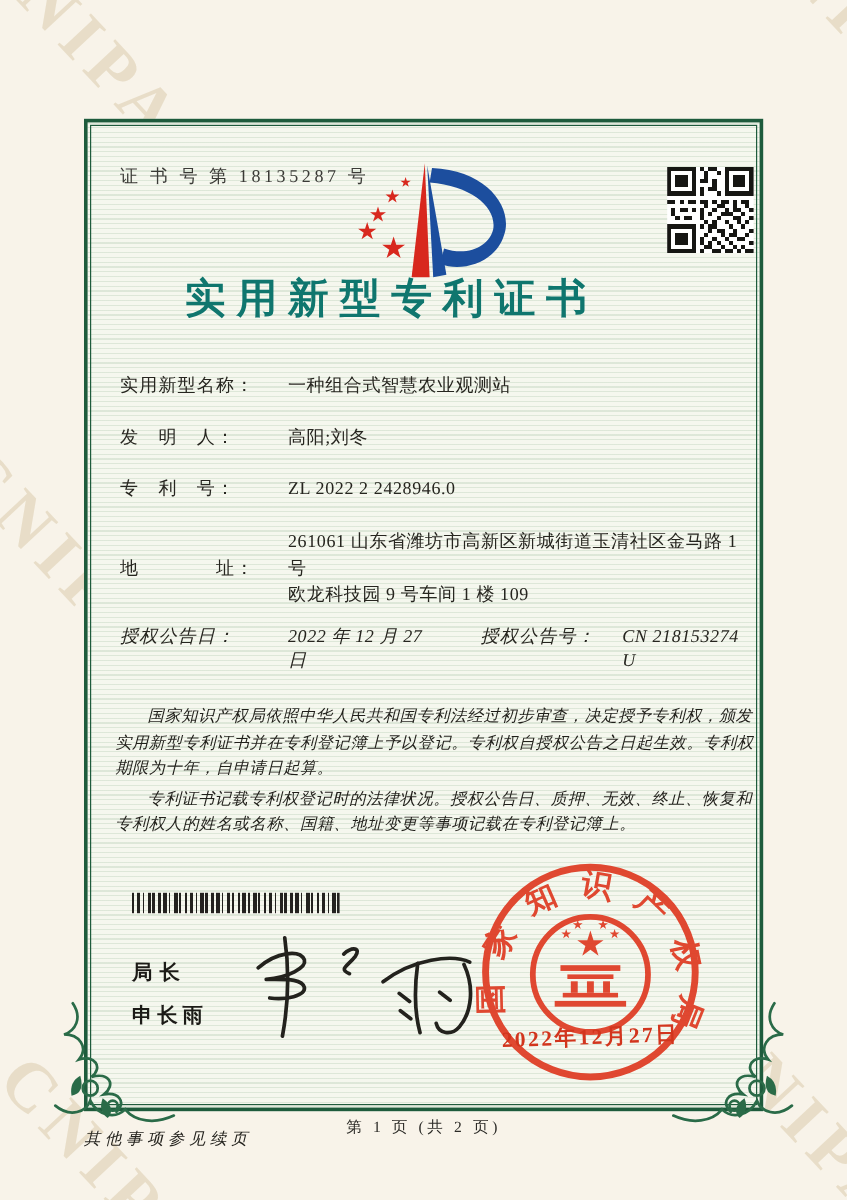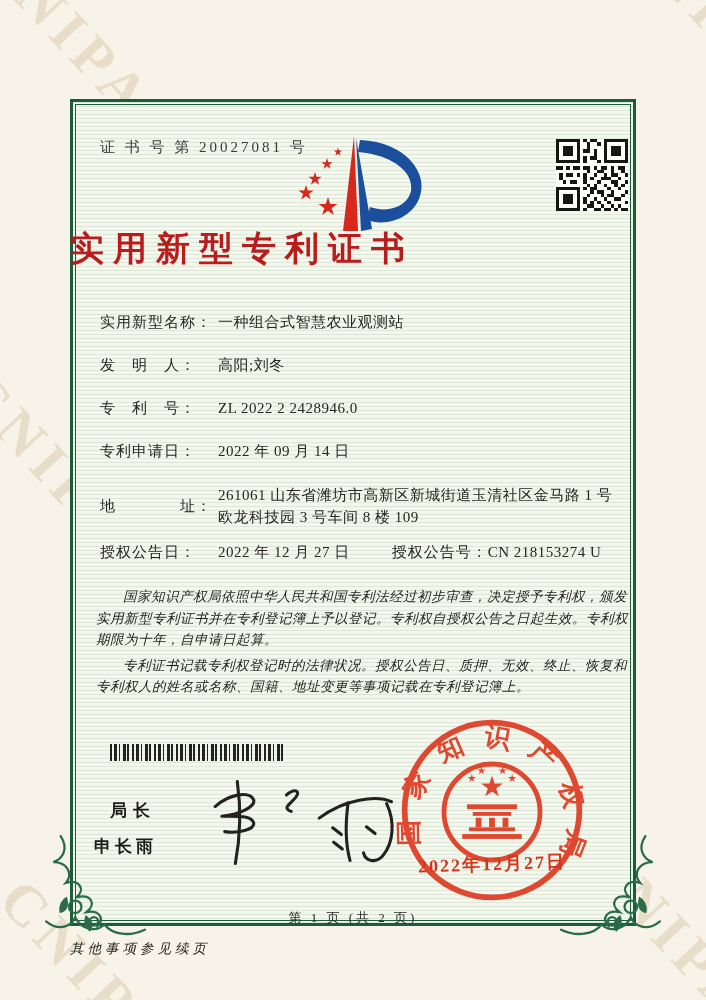--- a/index.html
+++ b/index.html
@@ -31,30 +31,30 @@
   .flourish{position:absolute;width:104px;height:104px;}
   .flourish.bl{left:44px;bottom:62px;}
   .flourish.br{right:44px;bottom:62px;transform:scaleX(-1);}
   
   .cert-no{
     position:absolute;left:100px;top:138px;font-size:15px;letter-spacing:3px;color:#3a3a36;
   }
   .logo{position:absolute;left:282px;top:134px;width:150px;height:100px;}
   .qr{position:absolute;left:556px;top:139px;width:72px;height:72px;}
   .title{
-    position:absolute;left:70px;top:226px;width:512px;
-    font-size:34px;font-weight:bold;letter-spacing:9px;color:#b91c1c;
+    position:absolute;left:70px;top:226px;width:512px;text-align:center;
+    font-size:34px;font-weight:bold;letter-spacing:9px;color:#0f766e;
   }
   
   .fields{position:absolute;left:100px;top:312px;width:520px;font-size:15px;}
   .frow{display:flex;margin-bottom:23px;line-height:20px;}
   .frow .lab{flex:0 0 118px;white-space:nowrap;letter-spacing:1px;color:#26251f;}
-  .frow .val{color:#26251f;letter-spacing:0.5px;}
+  .frow .val{color:#26251f;letter-spacing:0.5px;margin-left:22px;}
   .addr-lines div{line-height:22px;}
-  .grant-row{display:flex;}
+  .grant-row{display:flex;font-style:italic;}
   .grant-row .pair{display:flex;}
   .grant-row .pair.second{margin-left:42px;}
   
   .body-text{
     position:absolute;left:96px;top:586px;width:534px;
     font-size:13.5px;line-height:21.5px;font-style:italic;color:#201f1a;
     letter-spacing:0.5px;
   }
   .body-text p{margin:0 0 4px 0;text-indent:2em;}
   
@@ -62,31 +62,31 @@
     position:absolute;left:110px;top:744px;width:173px;height:17px;
     background:repeating-linear-gradient(90deg,
       #23221f 0 2px, rgba(0,0,0,0) 2px 4px,
       #23221f 4px 7px, rgba(0,0,0,0) 7px 9px,
       #23221f 9px 10px, rgba(0,0,0,0) 10px 13px,
       #23221f 13px 16px, rgba(0,0,0,0) 16px 17px,
       #23221f 17px 19px, rgba(0,0,0,0) 19px 22px);
   }
   
   .signer-title{position:absolute;left:110px;top:799px;font-size:17px;letter-spacing:6px;color:#1c1b17;font-weight:bold;font-family:Liberation Serif, serif;}
-  .signer-name{position:absolute;left:94px;top:835px;font-size:17px;letter-spacing:4px;color:#1c1b17;font-weight:bold;}
+  .signer-name{position:absolute;left:110px;top:835px;font-size:17px;letter-spacing:4px;color:#1c1b17;font-weight:bold;}
   .signature{position:absolute;left:192px;top:772px;width:212px;height:100px;}
   
   .seal{position:absolute;left:396px;top:716px;width:192px;height:192px;opacity:0.92;}
   .seal-date{
     position:absolute;left:418px;top:852px;font-size:18px;font-weight:bold;color:#d2351d;
     letter-spacing:2px;transform:rotate(-2deg);white-space:nowrap;
   }
   
   .page-no{
-    position:absolute;left:70px;top:909px;width:566px;text-align:center;
+    position:absolute;left:70px;top:930px;width:566px;text-align:center;
     font-size:13px;letter-spacing:3px;color:#2b2a26;
   }
   .continuation{
     position:absolute;left:70px;top:940px;width:566px;
     font-size:13.5px;letter-spacing:4px;font-style:italic;color:#24231e;
   }
 </style>
 </head>
 <body>
 
@@ -117,21 +117,21 @@
     <g fill="none" stroke="#2a6b48" stroke-width="2.2" stroke-linecap="round">
       <path d="M16,2 C24,14 18,24 9,27 C21,27 29,37 21,47 C33,43 41,53 31,61 C45,57 51,67 41,75 C53,73 59,81 51,89"></path>
       <path d="M2,84 C14,94 27,89 30,80 C36,92 50,95 58,87 C66,97 82,99 97,92"></path>
       <path d="M22,60 q-9,5 -7,16 q11,-2 7,-16 Z" fill="#2a6b48" stroke="none"></path>
       <path d="M40,78 q-4,10 4,16 q7,-8 -4,-16 Z" fill="#2a6b48" stroke="none"></path>
       <circle cx="30" cy="70" r="6"></circle>
       <circle cx="48" cy="84" r="4"></circle>
     </g>
   </svg>
 
-  <div class="cert-no">证 书 号 第 20027081 号</div>
+  <div class="cert-no">证 书 号 第 18135287 号</div>
 
   <svg class="logo" viewBox="0 0 150 100">
     <defs>
       <path id="star" d="M0,-1 L0.2245,-0.309 0.9511,-0.309 0.3633,0.118 0.5878,0.809 0,0.382 -0.5878,0.809 -0.3633,0.118 -0.9511,-0.309 -0.2245,-0.309 Z"></path>
     </defs>
 
     <path d="M78,6 C125,8 146,40 138,62 C131,85 103,93 85,86 L88,73 C108,80 126,71 129,57 C132,39 112,21 76,18 Z" fill="#1c4e9e"></path>
 
     <polygon points="72,2 61,97 76,97" fill="#d8281e"></polygon>
     <polygon points="74,4 79,97 90,95" fill="#1c4e9e"></polygon>
@@ -240,29 +240,25 @@
       <span class="val">一种组合式智慧农业观测站</span>
     </div>
     <div class="frow">
       <span class="lab">发　明　人：</span>
       <span class="val">高阳;刘冬</span>
     </div>
     <div class="frow">
       <span class="lab">专　利　号：</span>
       <span class="val">ZL 2022 2 2428946.0</span>
     </div>
-    <div class="frow">
-      <span class="lab">专利申请日：</span>
-      <span class="val">2022 年 09 月 14 日</span>
-    </div>
     <div class="frow" style="margin-bottom:14px;align-items:center;">
       <span class="lab">地　　　　址：</span>
       <span class="val addr-lines">
         <div>261061 山东省潍坊市高新区新城街道玉清社区金马路 1 号</div>
-        <div>欧龙科技园 3 号车间 8 楼 109</div>
+        <div>欧龙科技园 9 号车间 1 楼 109</div>
       </span>
     </div>
     <div class="frow grant-row">
       <span class="pair">
         <span class="lab">授权公告日：</span>
         <span class="val">2022 年 12 月 27 日</span>
       </span>
       <span class="pair second">
         <span class="lab" style="flex-basis:auto;">授权公告号：</span>
         <span class="val">CN 218153274 U</span>

